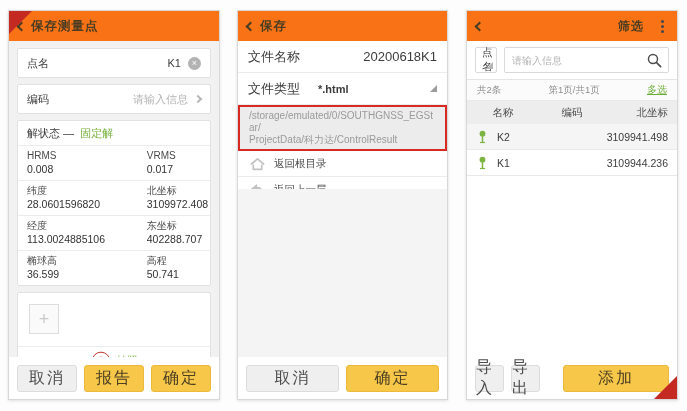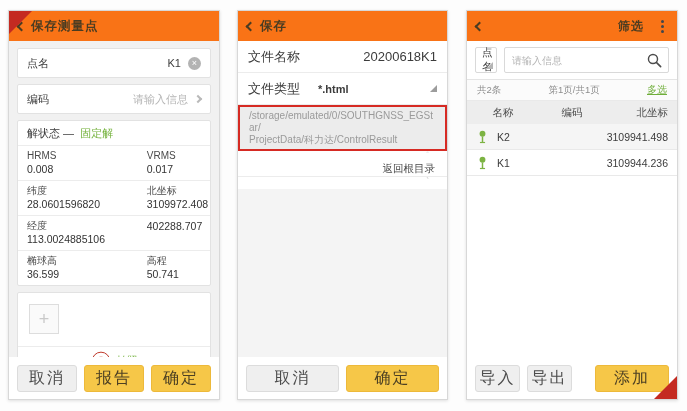--- a/index.html
+++ b/index.html
@@ -60,22 +60,22 @@
   
   .s2-row { height:32px; display:flex; align-items:center; padding:0 10px;
     border-bottom:1px solid #ececec; background:#fff; }
   .s2-row .lbl { font-size:13px; color:#3c3c3c; }
   .s2-row .val-r { margin-left:auto; font-size:13px; color:#3c3c3c; }
   .s2-row .val-l { margin-left:18px; font-size:11px; color:#3c3c3c; font-weight:bold; }
   .dd-corner { width:0; height:0; border-bottom:7px solid #9c9c9c; border-left:7px solid transparent; }
   .s2-row .dd-right { margin-left:auto; }
   .pathbox { background:#ececec; border:2px solid #d62a23; padding:3px 9px; }
   .pathbox div { font-size:10px; color:#9a9a9a; line-height:12px; word-break:break-all; }
-  .nav-row { height:26px; display:flex; align-items:flex-end; gap:9px; padding:0 12px;
-    border-bottom:1px solid #ececec; background:#fff;flex-direction:column; }
+  .nav-row { height:26px; display:flex; align-items:center; gap:9px; padding:0 12px;
+    border-bottom:1px solid #ececec; background:#fff; }
   .nav-row .nl { font-size:10.5px; color:#4c4c4c; }
   .s2-rest { position:absolute; left:0; right:0; top:178px; bottom:42px; background:#f4f4f4; }
 
   
   .right-acts { margin-left:auto; display:flex; align-items:center; gap:13px; }
   .filter-lbl { font-size:12px; font-weight:bold; color:#4a3c22; letter-spacing:1px; }
   .dots { display:flex; flex-direction:column; gap:2px; padding:2px 4px; }
   .dots i { width:3px; height:3px; border-radius:50%; background:#41464b; }
   .search-area { background:#fff; padding:6px 8px; display:flex; gap:7px; border-bottom:1px solid #e4e4e4; }
   .dd-box { width:46px; height:26px; border:1px solid #d9d9d9; border-radius:2px; position:relative;
@@ -96,21 +96,21 @@
   .thead .c1 { width:72px; text-align:center; }
   .thead .c2 { flex:1; text-align:center; }
   .thead .c3 { width:72px; text-align:right; padding-right:9px; }
   .trow { height:26px; display:flex; align-items:center; font-size:10.5px; color:#3c3c3c;
     border-bottom:1px solid #e9e9e9; background:#fff; }
   .trow.alt { background:#f5f5f5; }
   .trow .pin { width:30px; display:flex; justify-content:center; }
   .trow .nm { width:42px; }
   .trow .cd { flex:1; }
   .trow .no { width:86px; text-align:right; padding-right:9px; }
-  .btn.w45 { width:45px; }
+  .btn.w45 { width:29px; }
   .btn.addw { flex:1; margin-left:16px; }
 </style>
 </head>
 <body>
 
 <div class="stage">
 
   <div class="screen" id="screen1">
     <div class="corner-tl"></div>
     <div class="appbar">
@@ -154,20 +154,21 @@
               <div class="sl">北坐标</div>
               <div class="sv">3109972.408</div>
             </div>
         </div>
         <div class="stat-row">
           <div class="stat-cell">
               <div class="sl">经度</div>
               <div class="sv">113.0024885106</div>
             </div>
           <div class="stat-cell">
+              <div class="sl">东坐标</div>
               <div class="sv">402288.707</div>
             </div>
         </div>
         <div class="stat-row">
           <div class="stat-cell">
               <div class="sl">椭球高</div>
               <div class="sv">36.599</div>
             </div>
           <div class="stat-cell">
               <div class="sl">高程</div>

